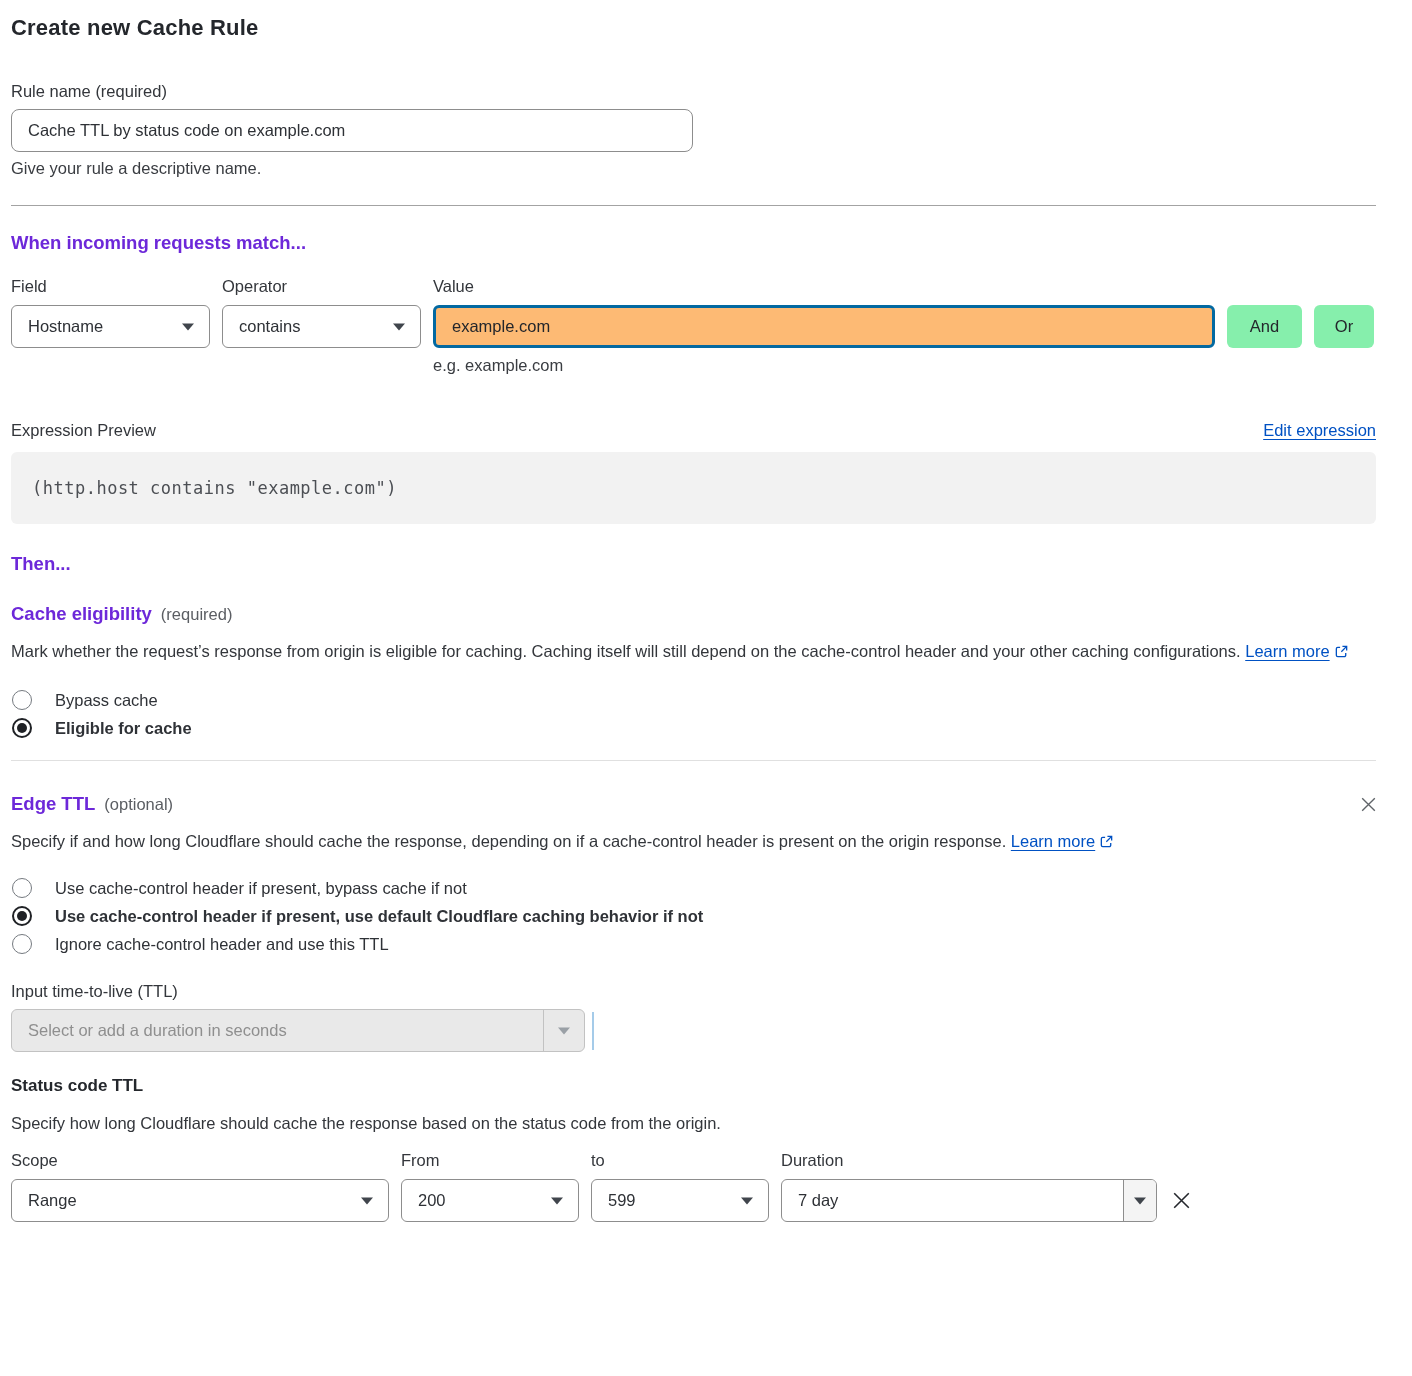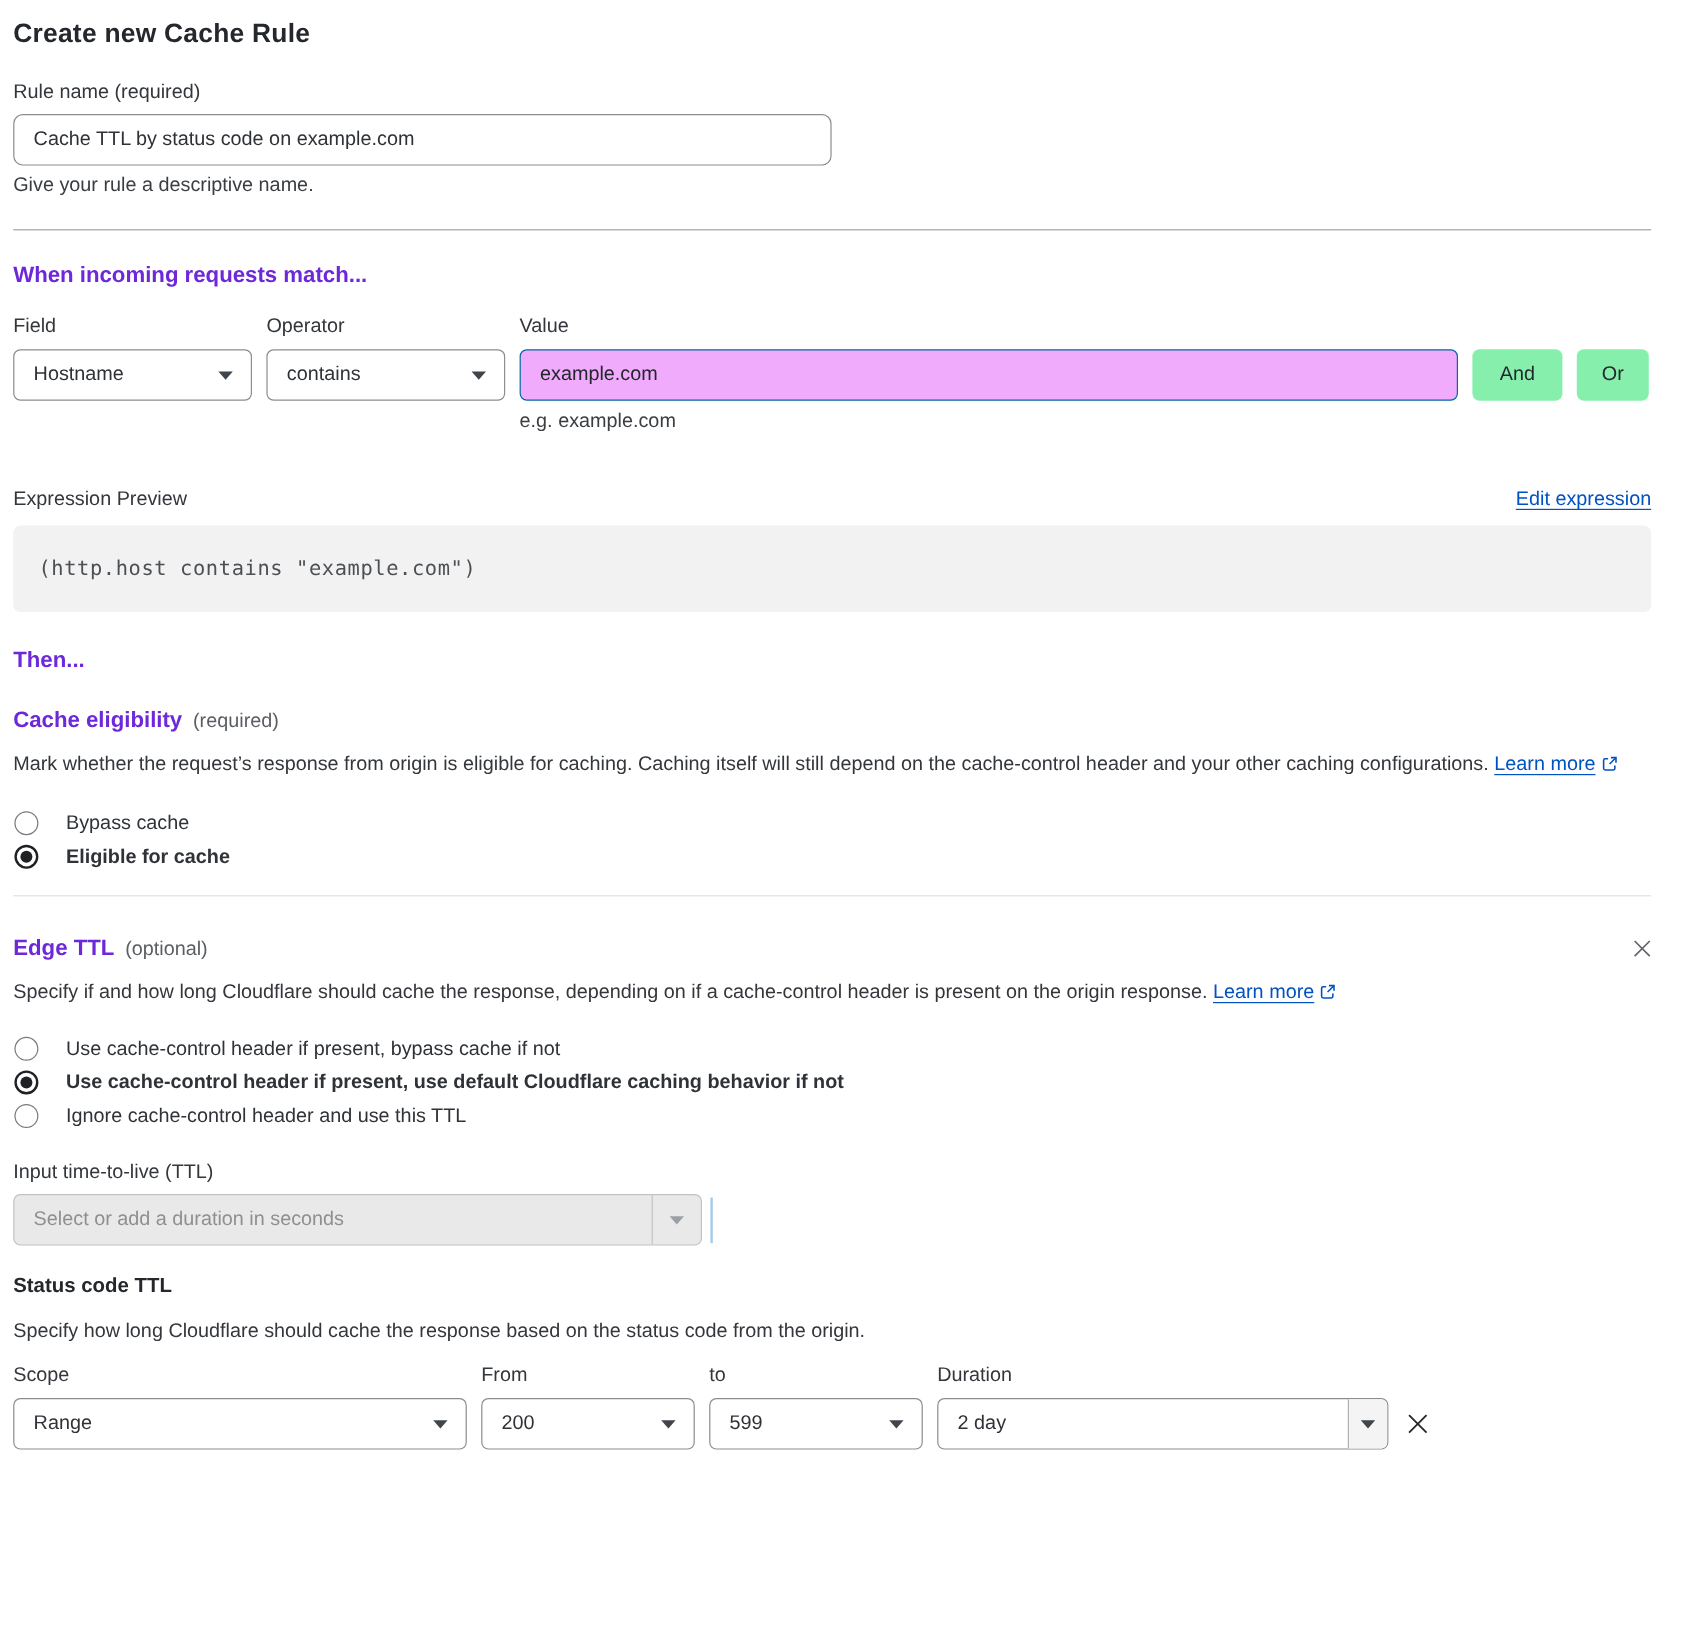--- a/index.html
+++ b/index.html
@@ -37,21 +37,21 @@
     display: flex; align-items: center; padding: 0 36px 0 16px; position: relative;
     font-size: 16.5px; color: #2e3136; cursor: pointer;
   }
   .chev {
     position: absolute; right: 15px; top: 50%; transform: translateY(-50%);
     width: 0; height: 0;
     border-left: 6.5px solid transparent; border-right: 6.5px solid transparent;
     border-top: 7.5px solid #40454c;
   }
   .value-input {
-    height: 43px; width: 782px; border: 1px solid #0369a1; background: #f0abfc; border-radius: 6px;
+    height: 43px; width: 782px; border: 3px solid #0369a1; background: #fdba74; border-radius: 6px;
     padding: 0 16px; font-size: 16.5px; color: #23262b; outline: none;
     font-family: "Liberation Sans", sans-serif;
   }
   .btn {
     height: 43px; border: none; border-radius: 6px; background: #86efac;
     font-size: 16.5px; color: #24272c; cursor: pointer; font-family: "Liberation Sans", sans-serif;
   }
   .eg-help { grid-column: 3; margin-top: 8px; }
 
   
@@ -103,21 +103,21 @@
   .combo.duration .chev { right: 10px; }
   .remove-btn { background: none; border: none; padding: 0; cursor: pointer; line-height: 0; justify-self: start; }
 </style>
 </head>
 <body>
 
 <div class="page">
 
   <h1 class="page-title">Create new Cache Rule</h1>
 
-  <div class="field-label" style="margin-top:27px;">Rule name (required)</div>
+  <div class="field-label" style="margin-top:41px;">Rule name (required)</div>
   <input class="text-input" style="margin-top: 8px;" value="Cache TTL by status code on example.com">
   <div class="help-text" style="margin-top:7px;">Give your rule a descriptive name.</div>
 
   <hr class="divider" style="margin-top:27px;">
 
   <h2 class="section-heading" style="margin-top:26px;">When incoming requests match...</h2>
 
   <div class="match-grid">
     <div class="field-label">Field</div>
     <div class="field-label">Operator</div>
@@ -228,21 +228,21 @@
     </div>
     <div class="select">
       <span>200</span>
       <span class="chev"></span>
     </div>
     <div class="select">
       <span>599</span>
       <span class="chev"></span>
     </div>
     <div class="combo duration">
-      <div class="combo-main">2 day</div>
+      <div class="combo-main">7 day</div>
       <div class="combo-btn">
           <span class="chev"></span>
         </div>
     </div>
     <button class="remove-btn"><svg width="25" height="25" viewBox="0 0 24 24">
           <path d="M5 5 L19 19 M19 5 L5 19" stroke="#24272c" stroke-width="1.5" fill="none"></path>
         </svg></button>
   </div>
 
 </div>

